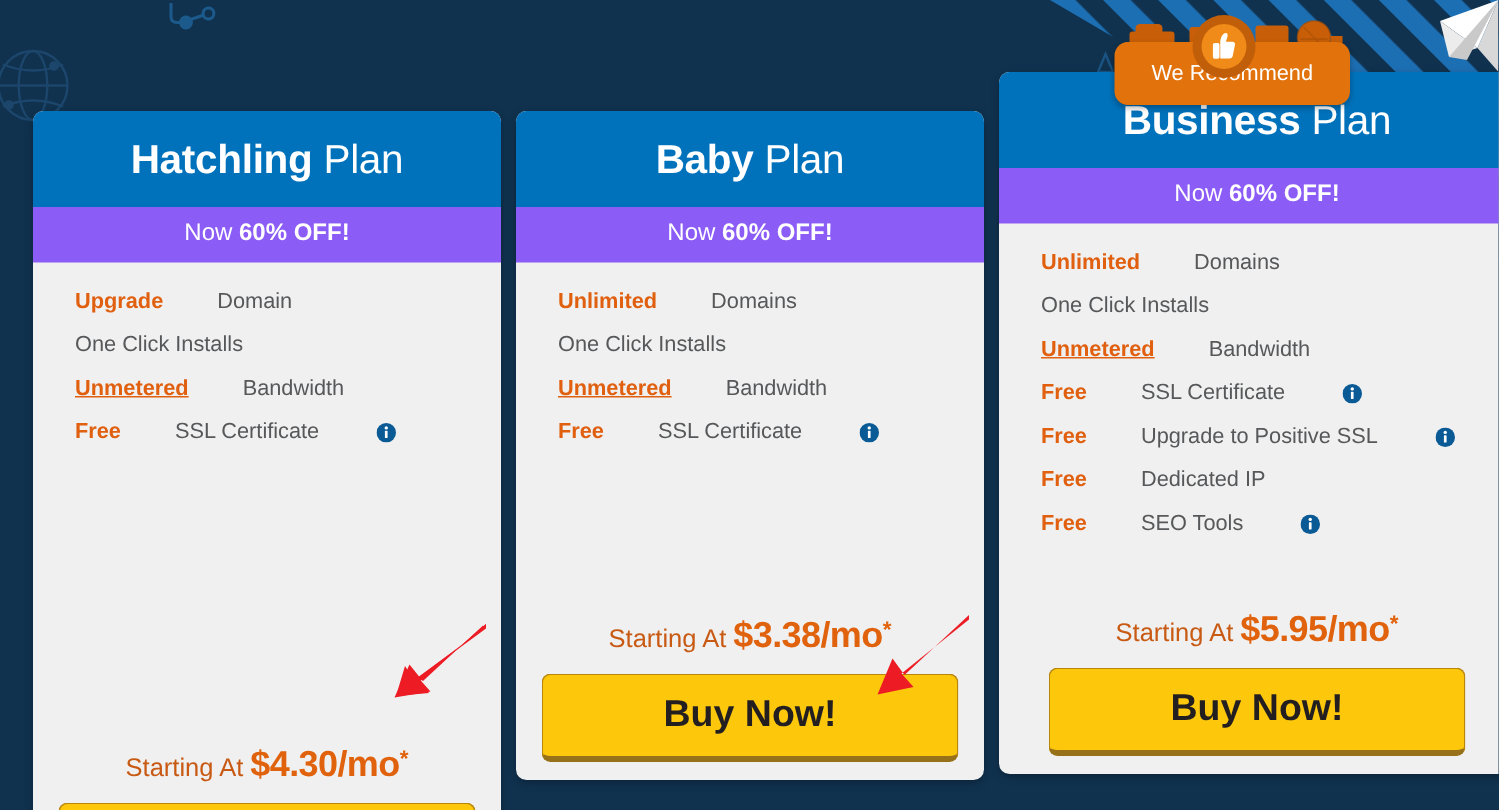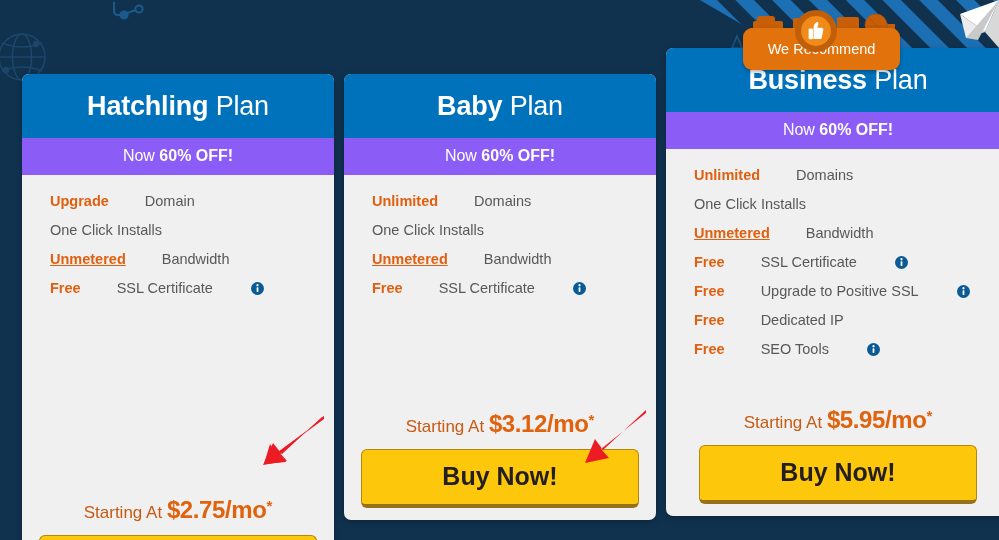--- a/index.html
+++ b/index.html
@@ -293,21 +293,21 @@
           <span>SSL Certificate</span>
           <svg class="info-icon" viewBox="0 0 16 16" xmlns="http://www.w3.org/2000/svg">
             <circle cx="8" cy="8" r="8" fill="#0a5a96"></circle>
             <rect x="6.9" y="6.4" width="2.2" height="6" rx="0.6" fill="#fff"></rect>
             <circle cx="8" cy="4" r="1.4" fill="#fff"></circle>
           </svg>
         </li>
       </ul>
     <div class="price-block">
       <div class="price-line">
-        <span>Starting At </span><span class="amount">$2.75/mo</span><span class="star">*</span>
+        <span>Starting At </span><span class="amount">$4.30/mo</span><span class="star">*</span>
       </div>
       <button class="buy-btn">Buy Now!</button>
     </div>
   </div>
 
   <div class="card c2">
     <div class="card-header">
       <span class="plan-name">Baby</span><span> </span><span class="plan-word">Plan</span>
     </div>
     <div class="card-promo">
@@ -330,21 +330,21 @@
           <span>SSL Certificate</span>
           <svg class="info-icon" viewBox="0 0 16 16" xmlns="http://www.w3.org/2000/svg">
             <circle cx="8" cy="8" r="8" fill="#0a5a96"></circle>
             <rect x="6.9" y="6.4" width="2.2" height="6" rx="0.6" fill="#fff"></rect>
             <circle cx="8" cy="4" r="1.4" fill="#fff"></circle>
           </svg>
         </li>
       </ul>
     <div class="price-block">
       <div class="price-line">
-        <span>Starting At </span><span class="amount">$3.12/mo</span><span class="star">*</span>
+        <span>Starting At </span><span class="amount">$3.38/mo</span><span class="star">*</span>
       </div>
       <button class="buy-btn">Buy Now!</button>
     </div>
   </div>
 
   <div class="card c3">
     <div class="card-header">
       <span class="plan-name">Business</span><span> </span><span class="plan-word">Plan</span>
     </div>
     <div class="card-promo">

